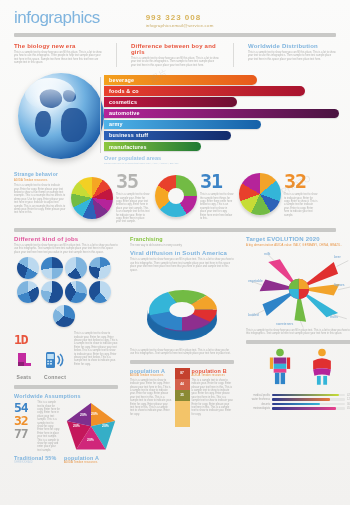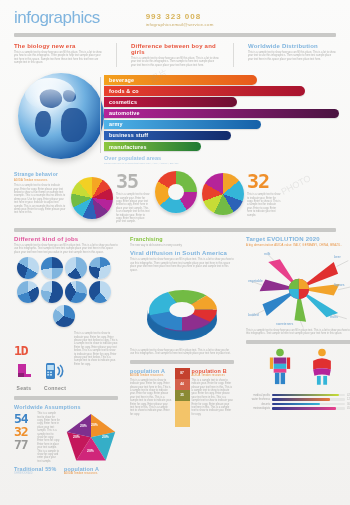--- a/index.html
+++ b/index.html
@@ -4,21 +4,21 @@
 <style>
   html,body{margin:0;padding:0;}
   body{
     width:350px;height:505px;overflow:hidden;
     background:#f4f4f2;
     font-family:"Liberation Sans", sans-serif;
     color:#9a9a9a;
   }
   .page{position:relative;width:350px;height:505px;background:linear-gradient(180deg,#fbfbfa 0%,#f2f1ef 100%);}
   
-  .header{padding:8px 14px 0 14px;display:flex;align-items:center;}
+  .header{padding:8px 14px 0 14px;display:flex;align-items:flex-end;}
   .logo{font-size:17px;color:#7fb4de;letter-spacing:-0.5px;font-weight:400;}
   .contact{margin-left:46px;margin-top:3px;text-align:left;}
   .phone{font-size:8px;color:#d8b45a;font-weight:bold;letter-spacing:1px;}
   .email{font-size:4.4px;color:#c9ab66;letter-spacing:.2px;margin-top:1px;}
   .hrule{margin:5px 14px 0 14px;height:4px;background:#c9c9c7;border-radius:1px;}
   
   .blurb{font-size:2.6px;line-height:3.4px;color:#b0b0ae;}
   .h-red{color:#e8553d;}
   .h-blue{color:#7fb4de;}
   .h-pink{color:#e0559c;}
@@ -64,21 +64,21 @@
   
   .cols{display:flex;padding:4px 14px 0 14px;}
   .col{flex:1;}
   .col.c1{width:104px;flex:0 0 104px;}
   .col.c2{width:104px;flex:0 0 104px;}
   .col.c3{flex:1;}
   
   .minigrid{display:flex;flex-wrap:wrap;gap:2px;margin-top:3px;justify-content:center;width:100px;}
   .mini{width:22px;height:22px;border-radius:50%;box-shadow:0 1px 2px rgba(0,0,0,.14);}
   
-  .oned{font-size:13px;font-weight:bold;font-family:"DejaVu Sans Mono", monospace;letter-spacing:-1px;margin-top:11px;}
+  .oned{font-size:13px;font-weight:bold;font-family:"DejaVu Sans Mono", monospace;letter-spacing:-1px;}
   .iconrow{display:flex;gap:10px;align-items:flex-end;margin-top:3px;}
   .iconlbl{font-size:5px;font-weight:bold;color:#8f8f8d;letter-spacing:.3px;text-align:center;}
   
   .pentwrap{position:relative;width:54px;height:50px;}
   .pctlbl{position:absolute;font-size:3.4px;color:#fff;font-weight:bold;}
   
   .donut3d{position:relative;width:84px;height:70px;margin:4px auto 0 auto;}
   .pct64{font-size:11px;font-weight:bold;color:#9fbcd8;letter-spacing:-.5px;font-family:"DejaVu Sans Mono", monospace;}
   
   .star{position:relative;width:110px;height:80px;margin:2px auto 0 auto;}
@@ -177,20 +177,24 @@
         background:conic-gradient(#f5a623 0 30deg,#e8402c 30deg 62deg,#c2173f 62deg 96deg,#b5249a 96deg 130deg,#7e2f8e 130deg 168deg,#2c62b8 168deg 206deg,#34b5d8 206deg 244deg,#72bb44 244deg 282deg,#c6dc36 282deg 320deg,#f2d024 320deg 360deg);"></div>
       <div style="width:34px">
         <div class="bignum n-gray">35</div>
         <div class="blurb" style="margin-top:2px">This is a sample text to show for sample your. Enter for copy. Enter please your text below to copy. Enter here in place your text sample. This is an example text to this text for indicate your. Enter to copy. Enter here in place your text sample.</div>
       </div>
     </div>
 
     <div class="piegroup">
       <div class="donut" style="
         background:conic-gradient(#72bb44 0 90deg,#b5249a 90deg 150deg,#34b5d8 150deg 230deg,#f5a623 230deg 300deg,#e8402c 300deg 360deg);"></div>
+      <div style="width:34px">
+        <div class="bignum n-blue">31</div>
+        <div class="blurb" style="margin-top:2px">This is a sample text to show the sample here things for copy. Enter there enter here below to copy. This is an example text to show in place your text for copy. Enter here enter here below to this.</div>
+      </div>
     </div>
 
     <div class="piegroup">
       <div class="pie" style="
         background:conic-gradient(#f2a32a 0 50deg,#34b5d8 50deg 110deg,#2c62b8 110deg 150deg,#72bb44 150deg 205deg,#c6dc36 205deg 250deg,#e8402c 250deg 300deg,#b5249a 300deg 360deg);"></div>
       <div style="width:34px">
         <div class="bignum n-orange">32</div>
         <div class="blurb" style="margin-top:2px">This is a sample text to show to indicate your. Enter for copy. Enter to show it. This is a sample text for indicate your. Enter to copy. Enter here to indicate your text sample.</div>
       </div>
     </div>

